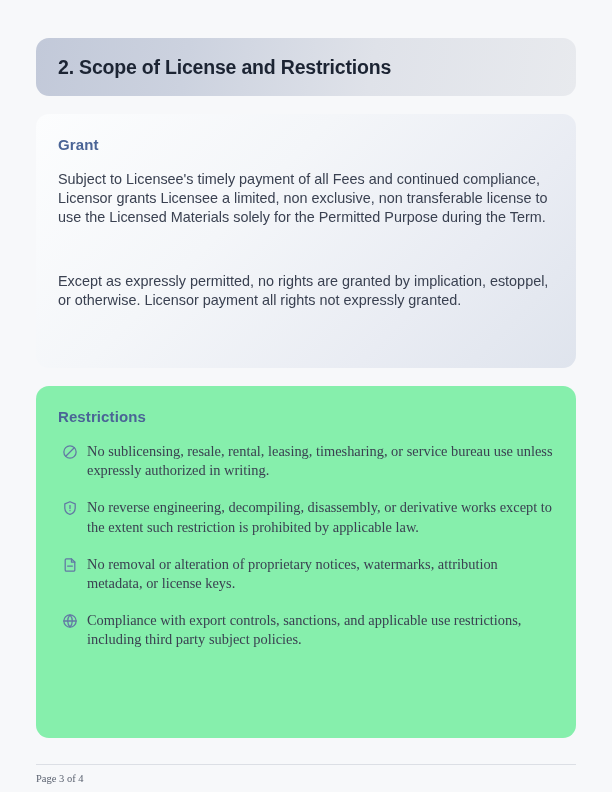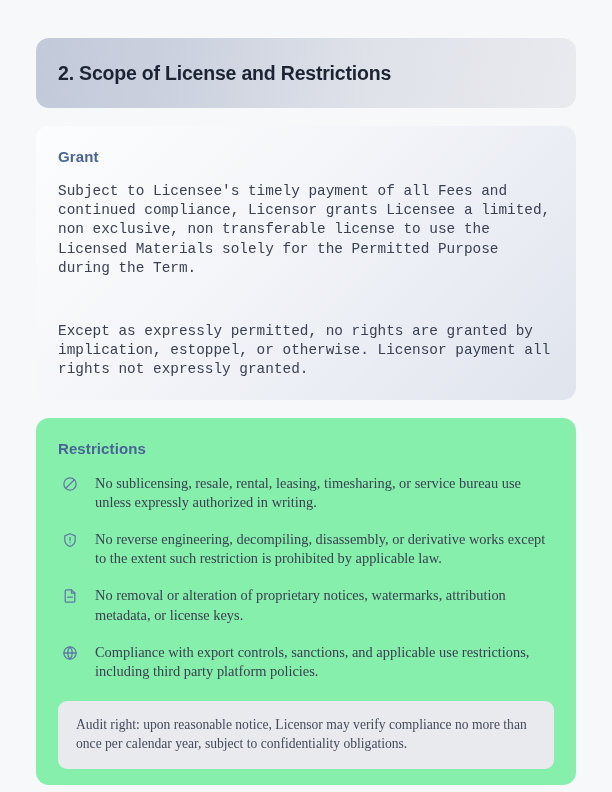--- a/index.html
+++ b/index.html
@@ -19,21 +19,21 @@
 
   .page {
     width: 612px;
     height: 792px;
     position: relative;
     padding: 38px 36px 0 36px;
   }
 
   
   .section-header {
-    height: 70px;
+    height: 58px;
     border-radius: 13px;
     background: linear-gradient(100deg, #c2c9d9 0%, #ccd2df 28%, #dfe2e9 62%, #e8eaee 100%);
     display: flex;
     align-items: center;
     padding: 0 22px;
     margin-bottom: 18px;
   }
 
   .section-header-title {
     font-family: "Liberation Sans", sans-serif;
@@ -64,40 +64,39 @@
   .card-heading {
     font-family: "Liberation Sans", sans-serif;
     font-size: 15px;
     font-weight: bold;
     color: #4a6496;
     margin-bottom: 17px;
     letter-spacing: 0.1px;
   }
 
   .body-text {
-    font-family: Liberation Mono, monospace;
+    font-family: Liberation Sans, sans-serif;
     font-size: 14.4px;
     line-height: 19.2px;
     color: #3a4151;
   }
 
   .para-gap {
     height: 44px;
   }
 
   
   .restriction-list {
     display: block;
   }
 
   .restriction-item {
     display: flex;
     align-items: flex-start;
     margin-bottom: 18px;
-    gap: 8px;
   }
 
   .restriction-item:last-child {
     margin-bottom: 20px;
   }
 
   .restriction-icon {
     flex: 0 0 24px;
     width: 24px;
     height: 20px;
@@ -212,24 +211,25 @@
       </div>
 
       <div class="restriction-item">
         <span class="restriction-icon">
           <svg viewBox="0 0 24 24" fill="none" stroke="#6278a4" stroke-width="1.9" stroke-linecap="round" stroke-linejoin="round">
             <circle cx="12" cy="12" r="9.2"></circle>
             <line x1="2.8" y1="12" x2="21.2" y2="12"></line>
             <path d="M12 2.8a14 14 0 0 1 0 18.4 14 14 0 0 1 0-18.4z"></path>
           </svg>
         </span>
-        <div class="restriction-text">Compliance with export controls, sanctions, and applicable use restrictions, including third party platform policies.</div>
+        <div class="restriction-text">Compliance with export controls, sanctions, and applicable use restrictions, including third party subject policies.</div>
       </div>
 
     </div>
 
-    <div class="audit-note">
-      <div class="audit-note-text">Audit right: upon reasonable notice, Licensor may verify compliance no more than once per calendar year, subject to confidentiality obligations.</div>
-    </div>
-  </div>
-
+  </div>
+
+  <div class="footer">
+    <div class="footer-rule"></div>
+    <div class="footer-text">Page 3 of 4</div>
+  </div>
 
 </div>
 
 </body></html>

